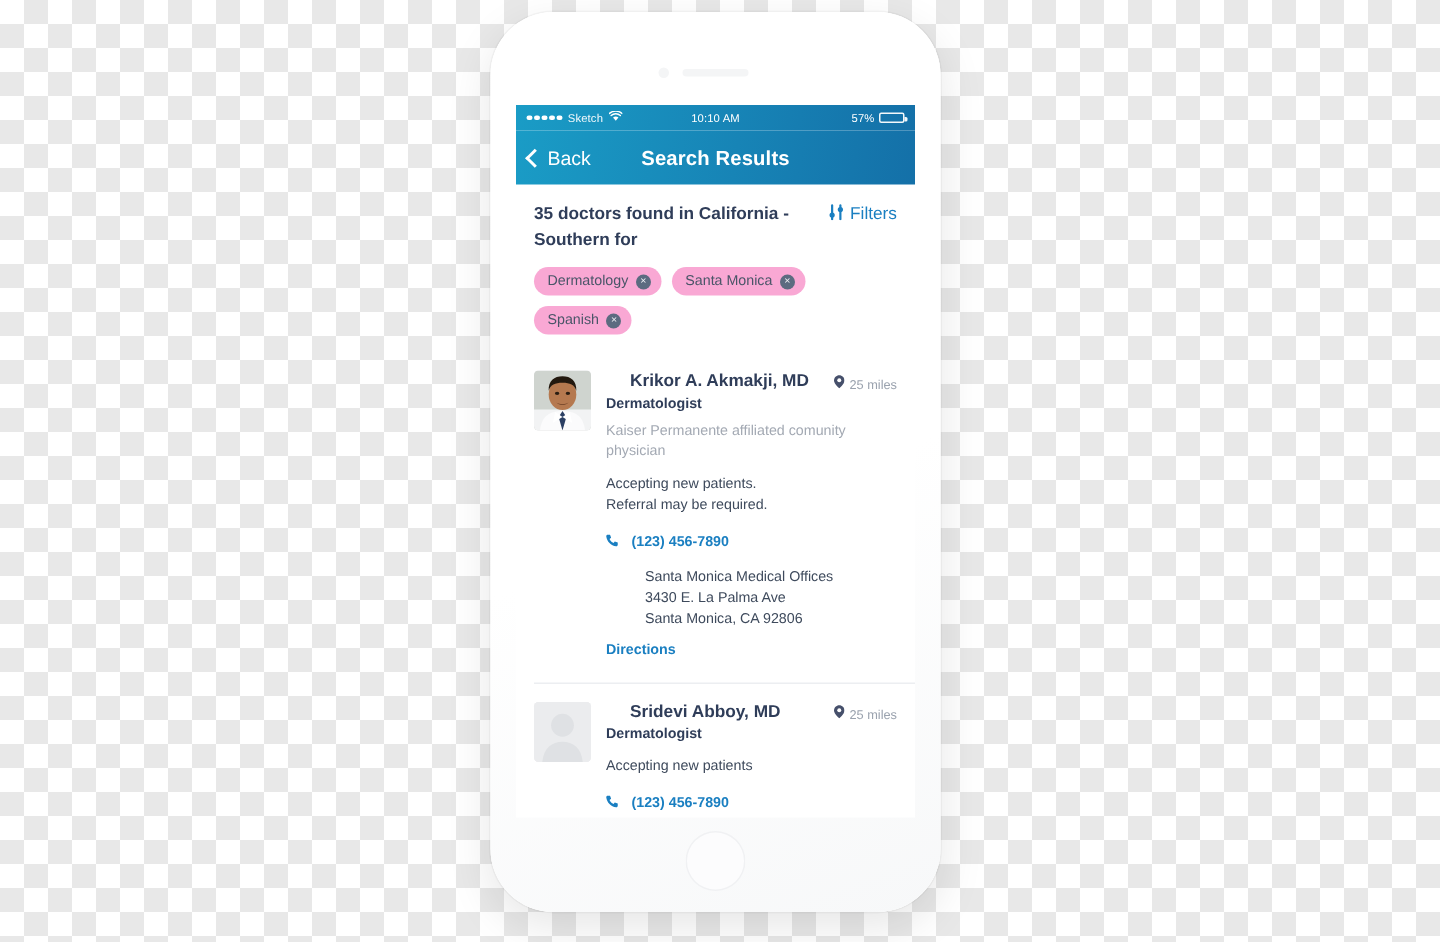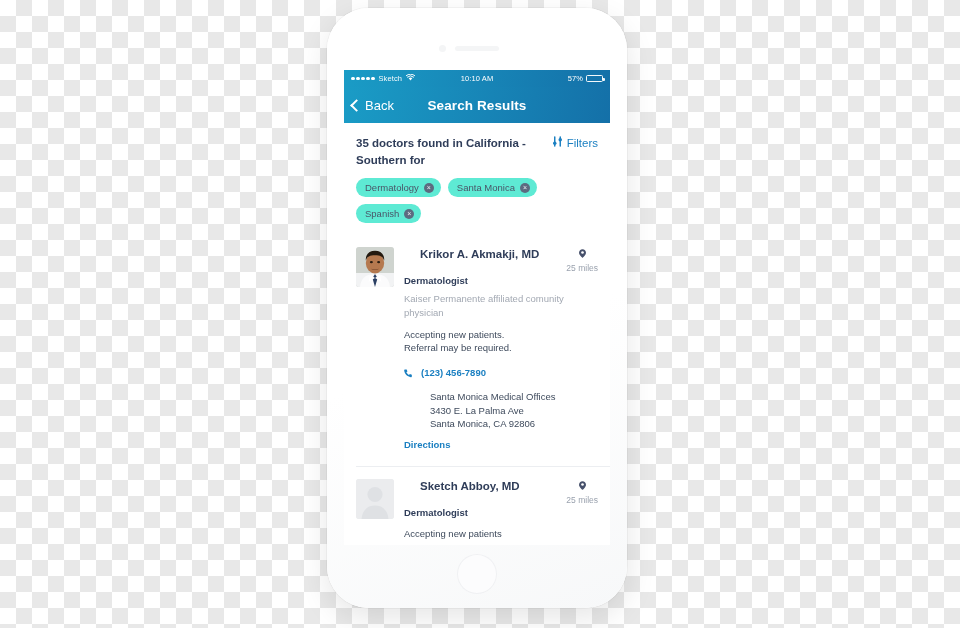--- a/index.html
+++ b/index.html
@@ -219,21 +219,21 @@
   }
 
   
   .chips {
     display: flex;
     gap: 7px;
     padding: 10px 12px 12px 12px;
     flex-wrap: wrap;
   }
   .chip {
-    background: #5eead4;
+    background: #f9a8d4;
     border-radius: 11px;
     height: 19px;
     display: flex;
     align-items: center;
     gap: 5px;
     padding: 0 7px 0 9px;
     font-size: 9.5px;
     color: #4a5568;
     cursor: pointer;
   }
@@ -269,40 +269,39 @@
     height: 40px;
     flex: none;
     border-radius: 3px;
     overflow: hidden;
     background: #ebecee;
   }
   .avatar svg { display: block; }
   .card-body { flex: 1; min-width: 0; }
   .card-top-row {
     display: flex;
-    align-items: flex-start;
+    align-items: center;
     justify-content: space-between;
     gap: 6px;
     padding-left: 16px;
   }
   .doctor-name {
     color: #2f3d59;
     font-size: 11.5px;
     font-weight: bold;
     line-height: 1.25;
   }
   .distance {
     display: flex;
     align-items: center;
     gap: 3px;
     color: #9aa2ae;
     font-size: 8.5px;
     white-space: nowrap;
     padding-top: 2px;
-    flex-direction: column;
   }
   .specialty {
     color: #2f3d59;
     font-size: 9.5px;
     font-weight: bold;
     margin-top: 2px;
   }
   .affiliation {
     color: #a3a9b3;
     font-size: 9.5px;
@@ -467,21 +466,21 @@
     <div class="doctor-card">
       <div class="avatar">
         <svg width="38" height="40" viewBox="0 0 38 40">
           <rect width="38" height="40" fill="#ebecee"></rect>
           <circle cx="19" cy="15.5" r="7.6" fill="#dfe1e4"></circle>
           <path d="M5.5 40 C6.5 30.5 12 26.5 19 26.5 C26 26.5 31.5 30.5 32.5 40 Z" fill="#dfe1e4"></path>
         </svg>
       </div>
       <div class="card-body">
         <div class="card-top-row">
-          <div class="doctor-name">Sketch Abboy, MD</div>
+          <div class="doctor-name">Sridevi Abboy, MD</div>
           <div class="distance">
             <span>
               <svg width="7" height="9" viewBox="0 0 8 10">
                 <path d="M4 0 C1.8 0 0 1.8 0 4 C0 6.6 4 10 4 10 C4 10 8 6.6 8 4 C8 1.8 6.2 0 4 0 Z" fill="#46506b"></path>
                 <circle cx="4" cy="3.9" r="1.5" fill="#ffffff"></circle>
               </svg>
             </span>
             <span>25 miles</span>
           </div>
         </div>

